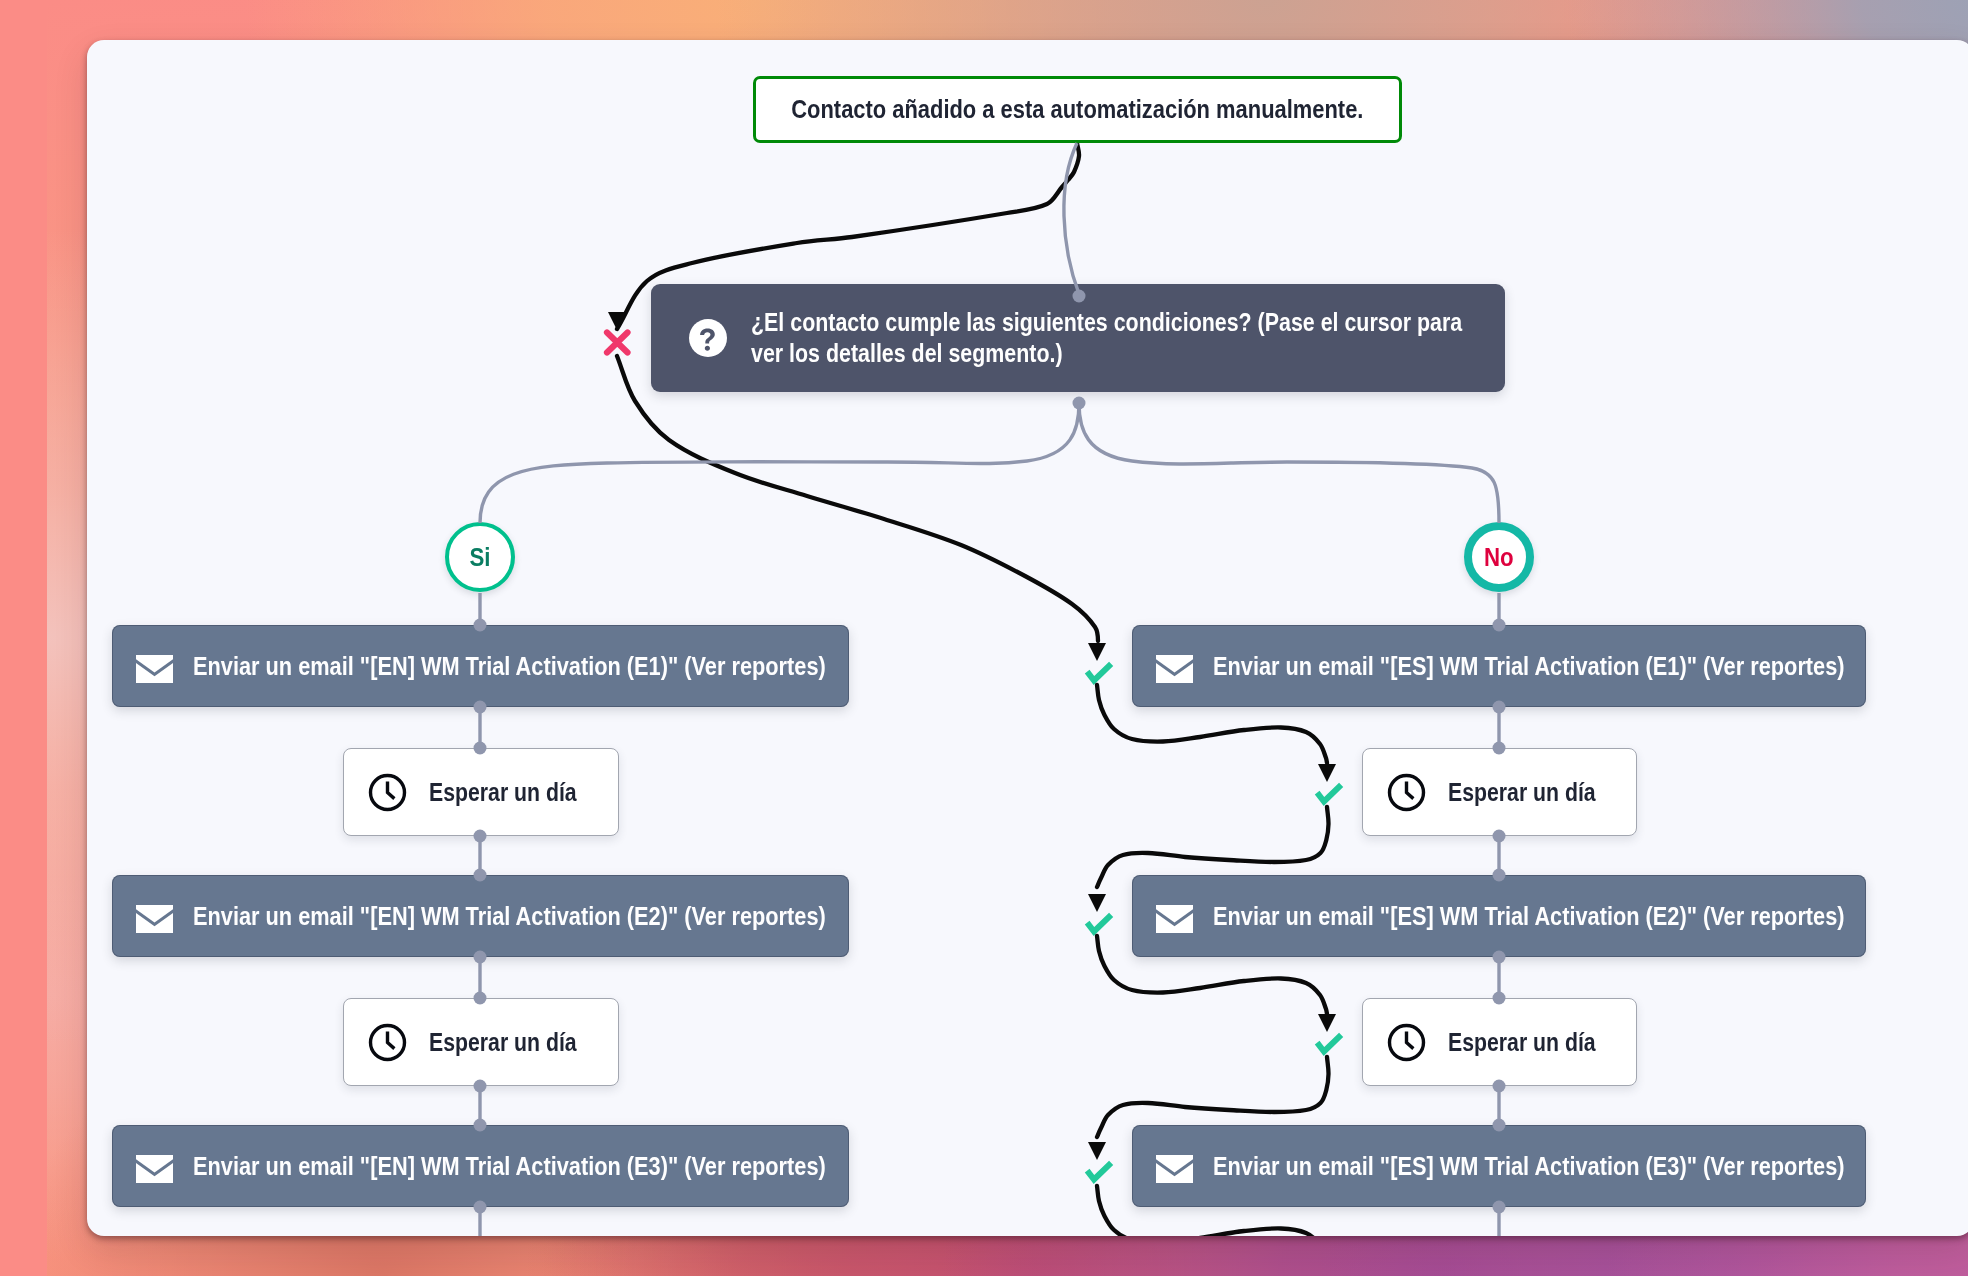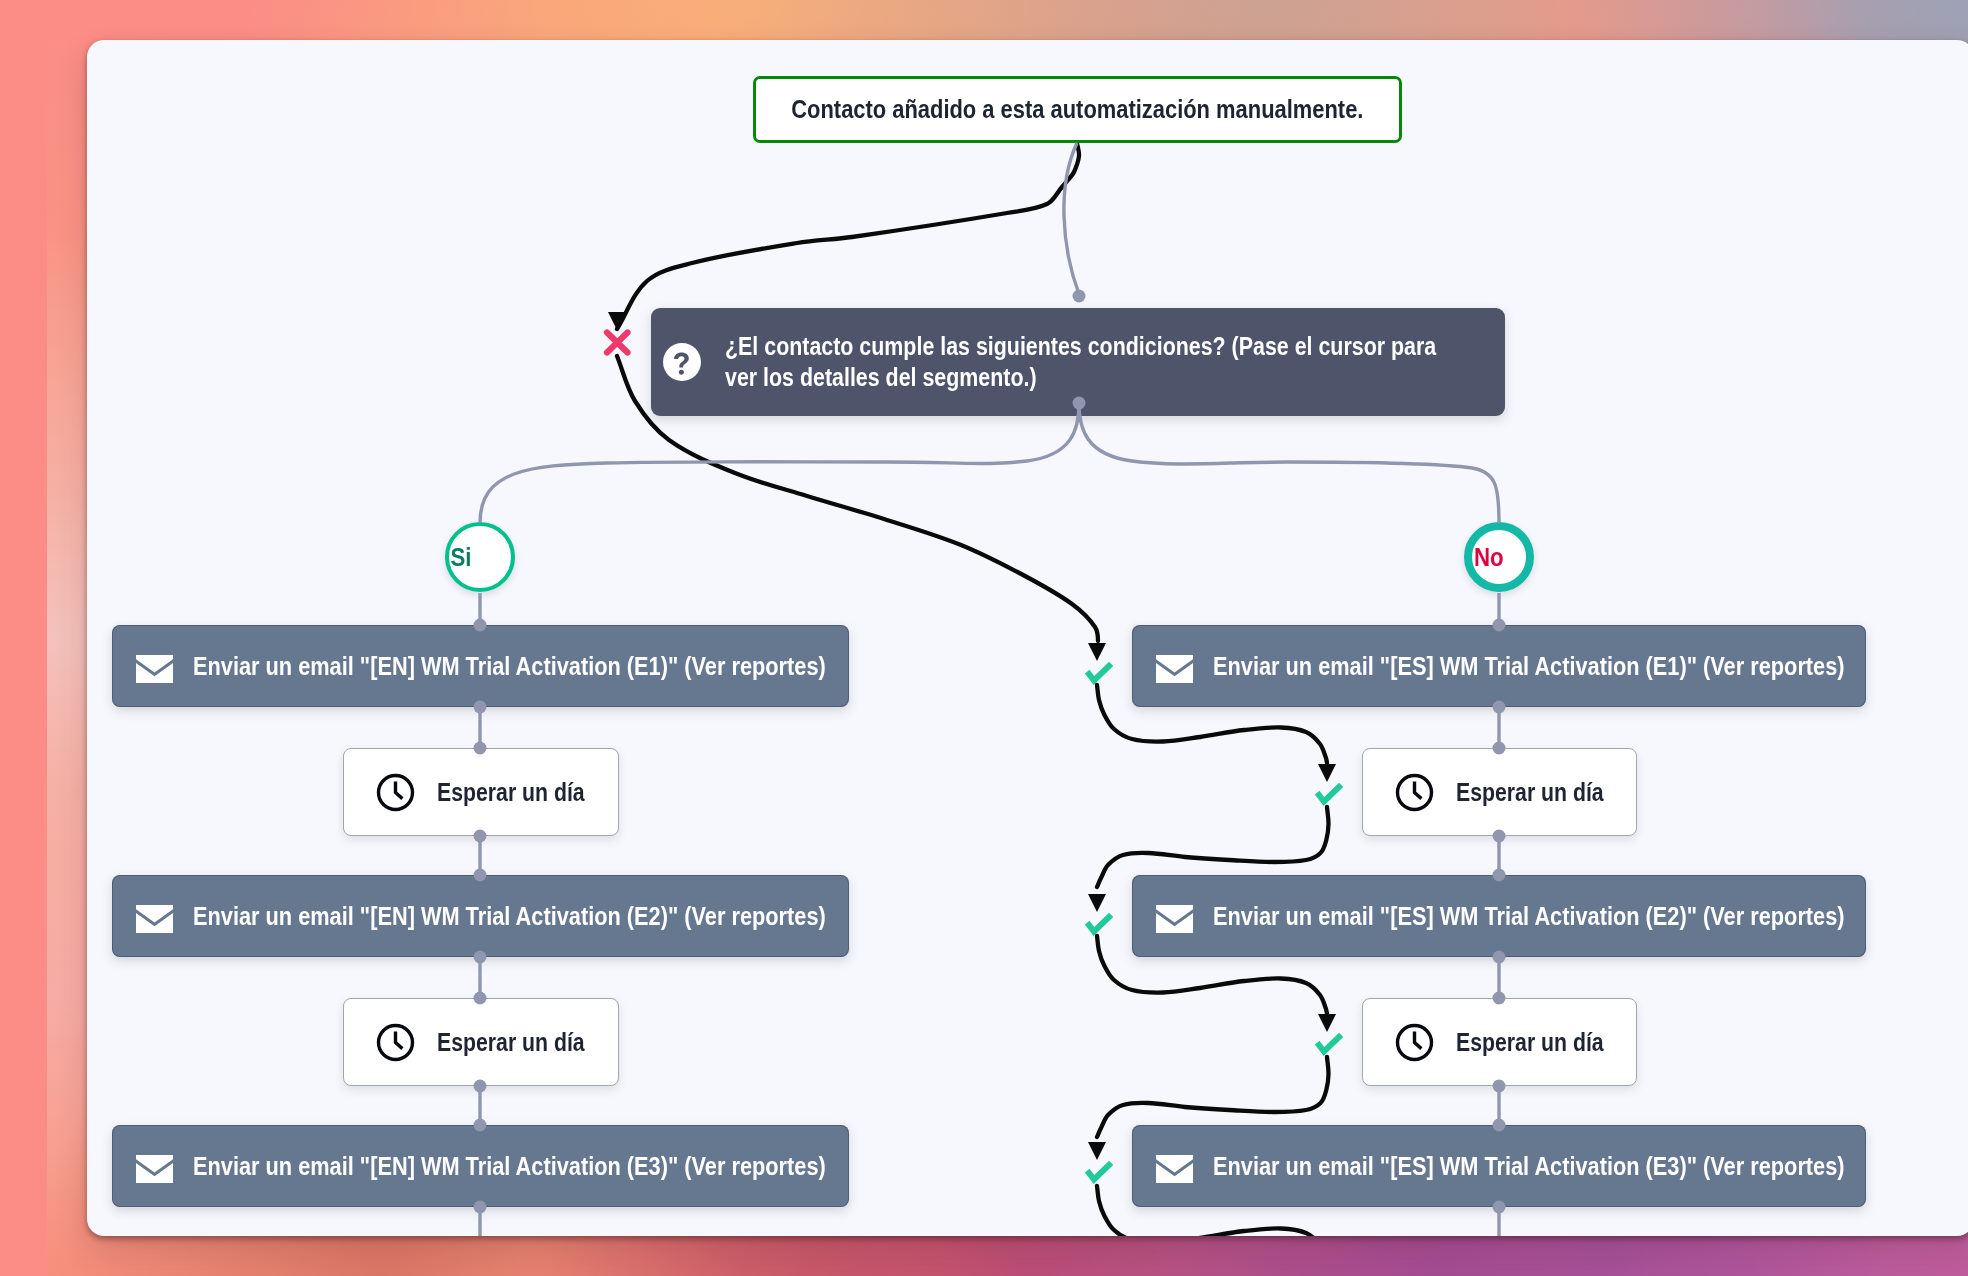--- a/index.html
+++ b/index.html
@@ -33,41 +33,41 @@
     overflow:hidden}
   .stage{position:absolute;left:0;top:0;width:1887px;height:1196px}
   svg.edges{position:absolute;left:0;top:0;width:1887px;height:1196px;overflow:visible;pointer-events:none}
 
   .node{position:absolute;display:flex;align-items:center}
   .trigger{left:666px;top:36px;width:649px;height:67px;background:#fff;
     border:3.2px solid #008a08;border-radius:7px;justify-content:center}
   .trigger .lbl{font-size:25.3px;font-weight:700;color:#1f2433;white-space:nowrap;
     display:inline-block;transform:scaleX(0.866) translateZ(0)}
 
-  .cond{left:564px;top:268px;width:854px;height:108px;background:#4e546a;border-radius:9px;
-    box-shadow:0 4px 11px rgba(40,46,62,0.17);padding:0 26px 0 12px}
+  .cond{left:564px;top:244px;width:854px;height:108px;background:#4e546a;border-radius:9px;
+    box-shadow:0 4px 11px rgba(40,46,62,0.17);padding:0 26px 0 38px}
   .cond .qi{flex:0 0 auto;width:38.3px;height:38.3px;border-radius:50%;background:#fff;
     display:flex;align-items:center;justify-content:center;margin-right:24px}
   .cond .lbl{font-size:25.3px;font-weight:700;color:#fff;line-height:31px;
     display:inline-block;transform:scaleX(0.846) translateZ(0);transform-origin:left center;width:852px;flex:0 0 852px}
 
   .email{height:82px;background:#667790;border-radius:8px;
     box-shadow:inset 0 0 0 1px rgba(40,50,70,0.38), 0 4px 11px rgba(40,46,62,0.17);padding-left:24px}
   .email .ic{flex:0 0 auto;width:37px;height:28px;margin-right:20px;position:relative;top:3px}
   .email .lbl{font-size:25.3px;font-weight:700;color:#fff;white-space:nowrap;
     display:inline-block;transform:scaleX(0.86) translateZ(0);transform-origin:left center}
 
   .wait{height:88px;background:#fff;border:1.4px solid #a2a6b0;border-radius:8px;
-    box-shadow:0 4px 10px rgba(40,46,62,0.12);padding-left:32px}
+    box-shadow:0 4px 10px rgba(40,46,62,0.12);padding-left:24px}
   .wait .ic{flex:0 0 auto;width:39px;height:39px;margin-right:22px}
   .wait .lbl{font-size:25.3px;font-weight:700;color:#1f2433;white-space:nowrap;
     display:inline-block;transform:scaleX(0.84) translateZ(0);transform-origin:left center}
 
   .branch{position:absolute;width:70px;height:70px;border-radius:50%;background:#fff;
-    display:flex;align-items:center;justify-content:flex-start;
+    display:flex;align-items:center;justify-content:center;
     box-shadow:0 3px 7px rgba(40,46,62,0.15)}
   .branch .lbl{font-size:25.3px;font-weight:700;display:inline-block;transform:scaleX(0.88) translateZ(0)}
   .byes{border:4px solid #00c08d}
   .byes .lbl{color:#0a7d62}
   .bno{border:8px solid #14b8a6}
   .bno .lbl{color:#de003e}
 
   .tooltip{position:absolute;left:791px;top:1014px;width:450px;height:95px;
     background:#111111;border-radius:10px;box-shadow:0 2px 8px rgba(0,0,0,0.22);display:flex;flex-direction:column;
     align-items:center;justify-content:center;padding-top:5px}

